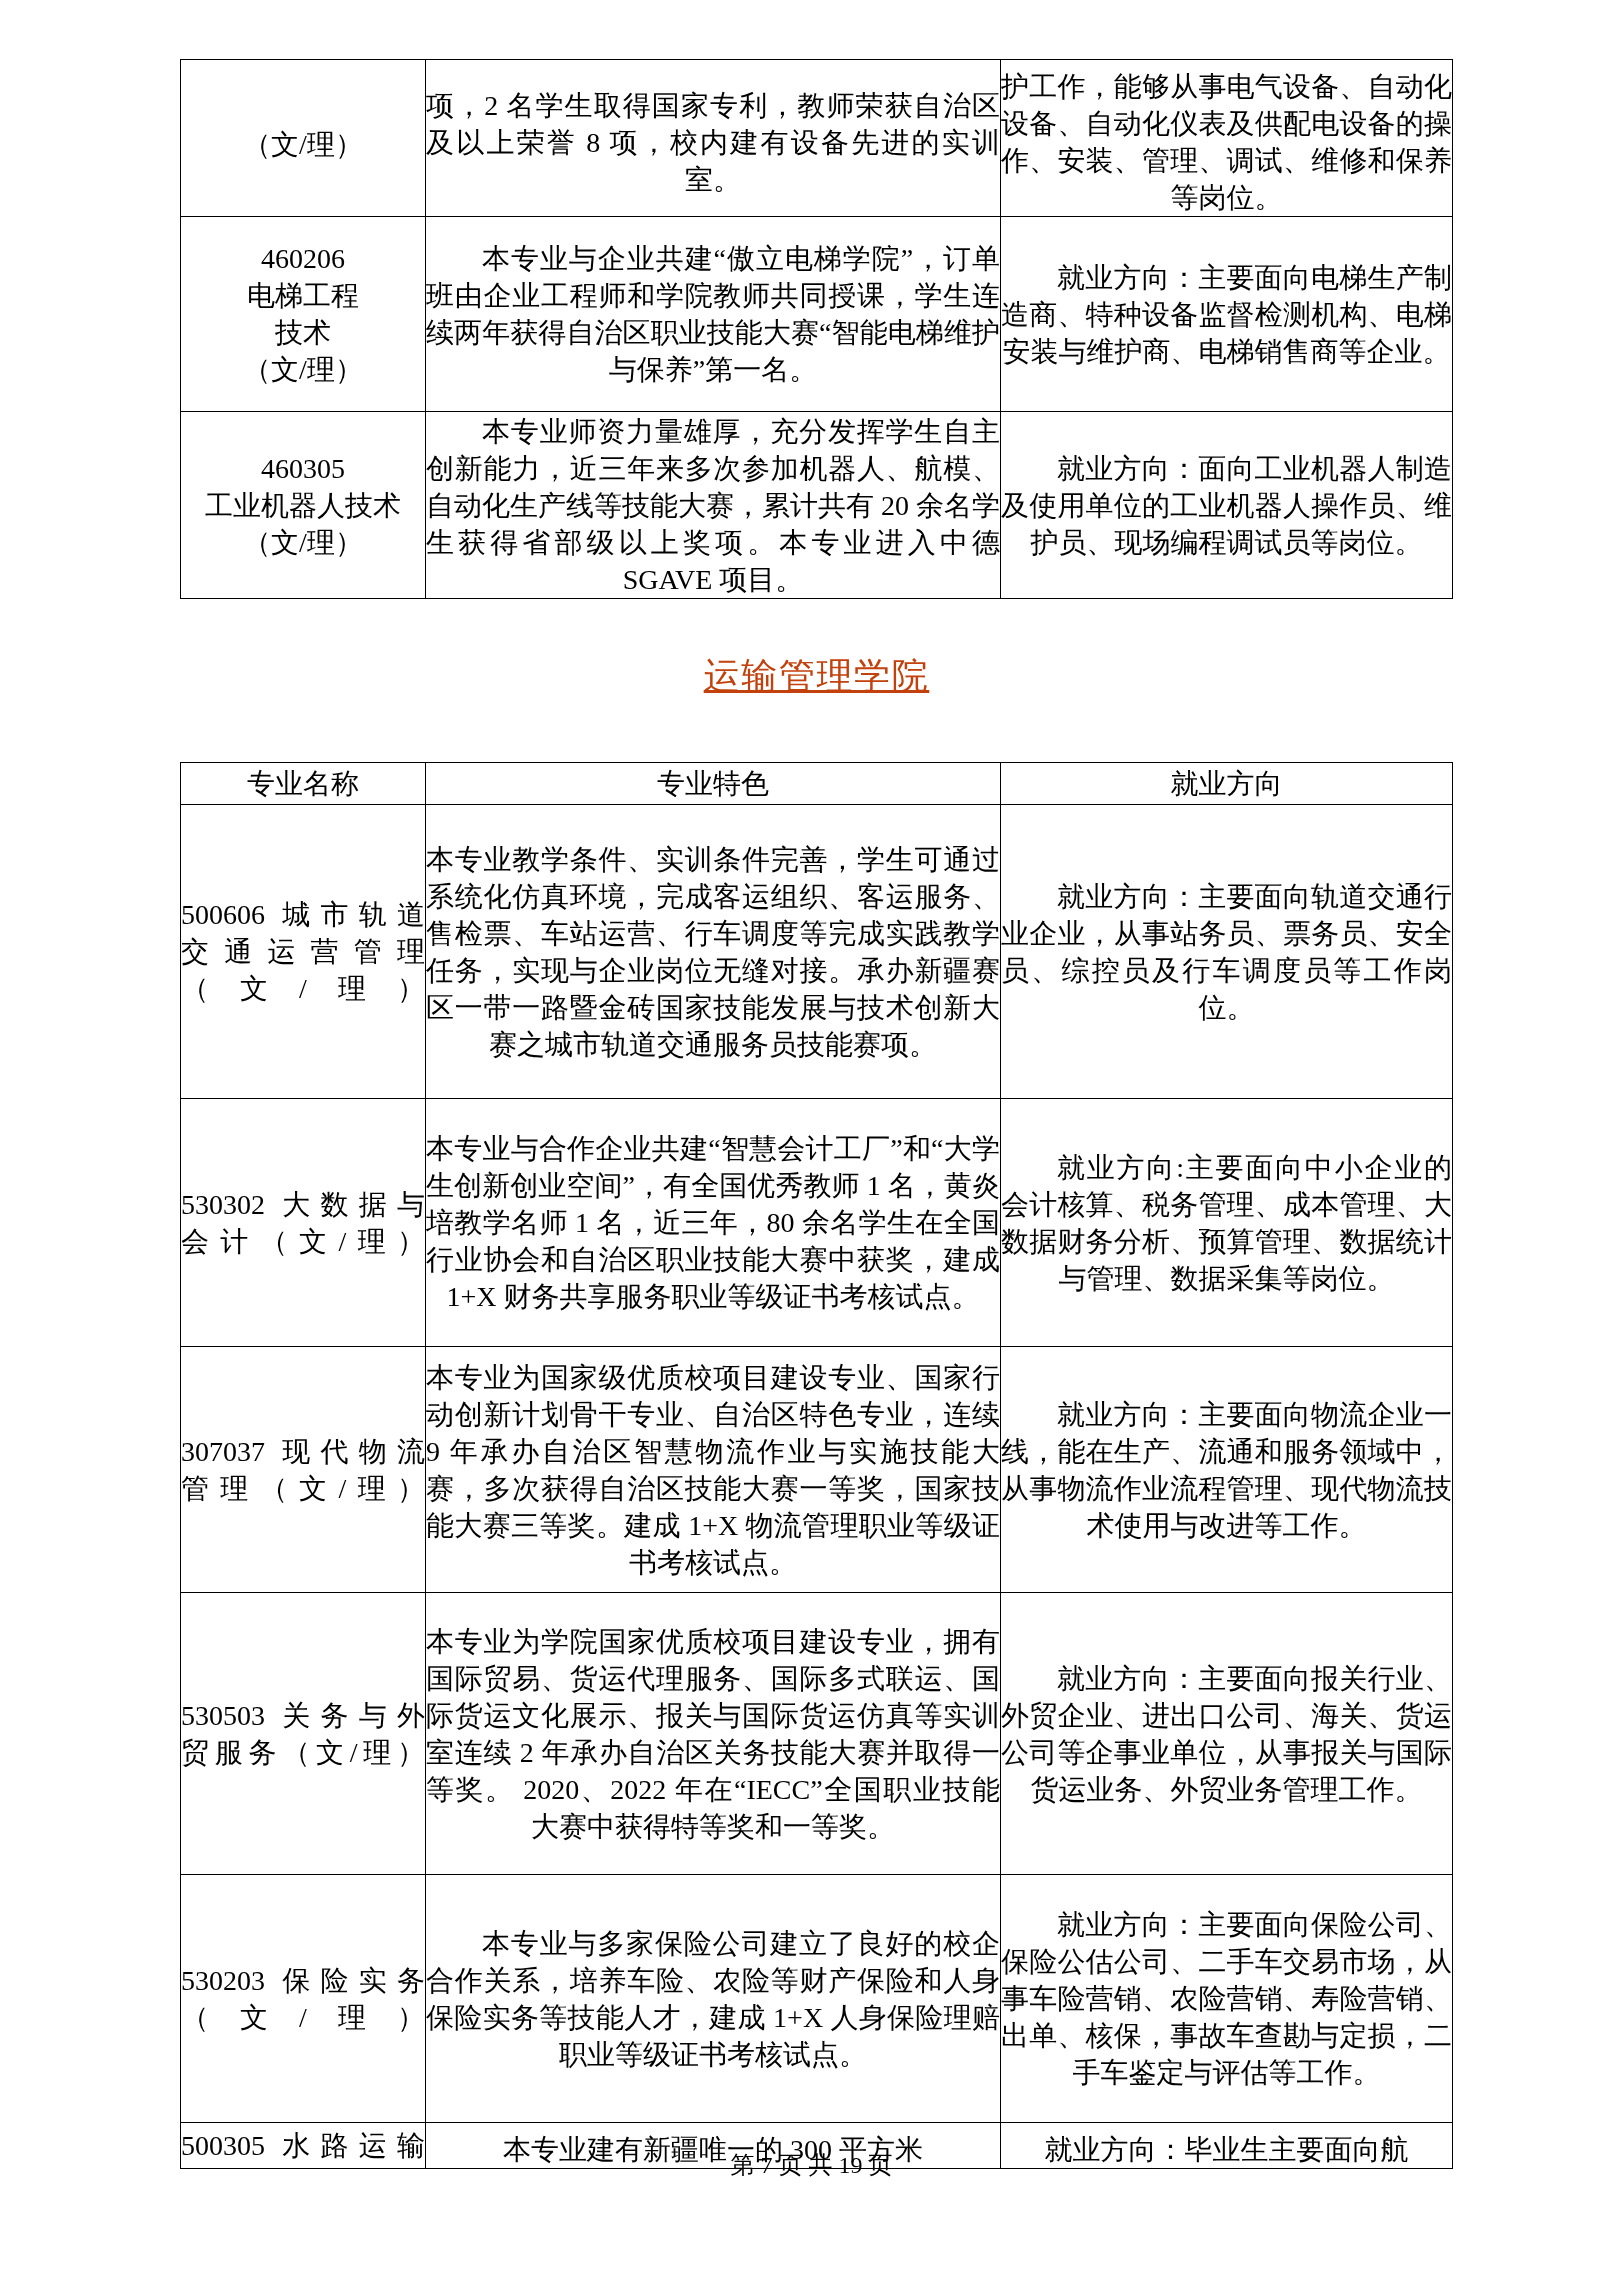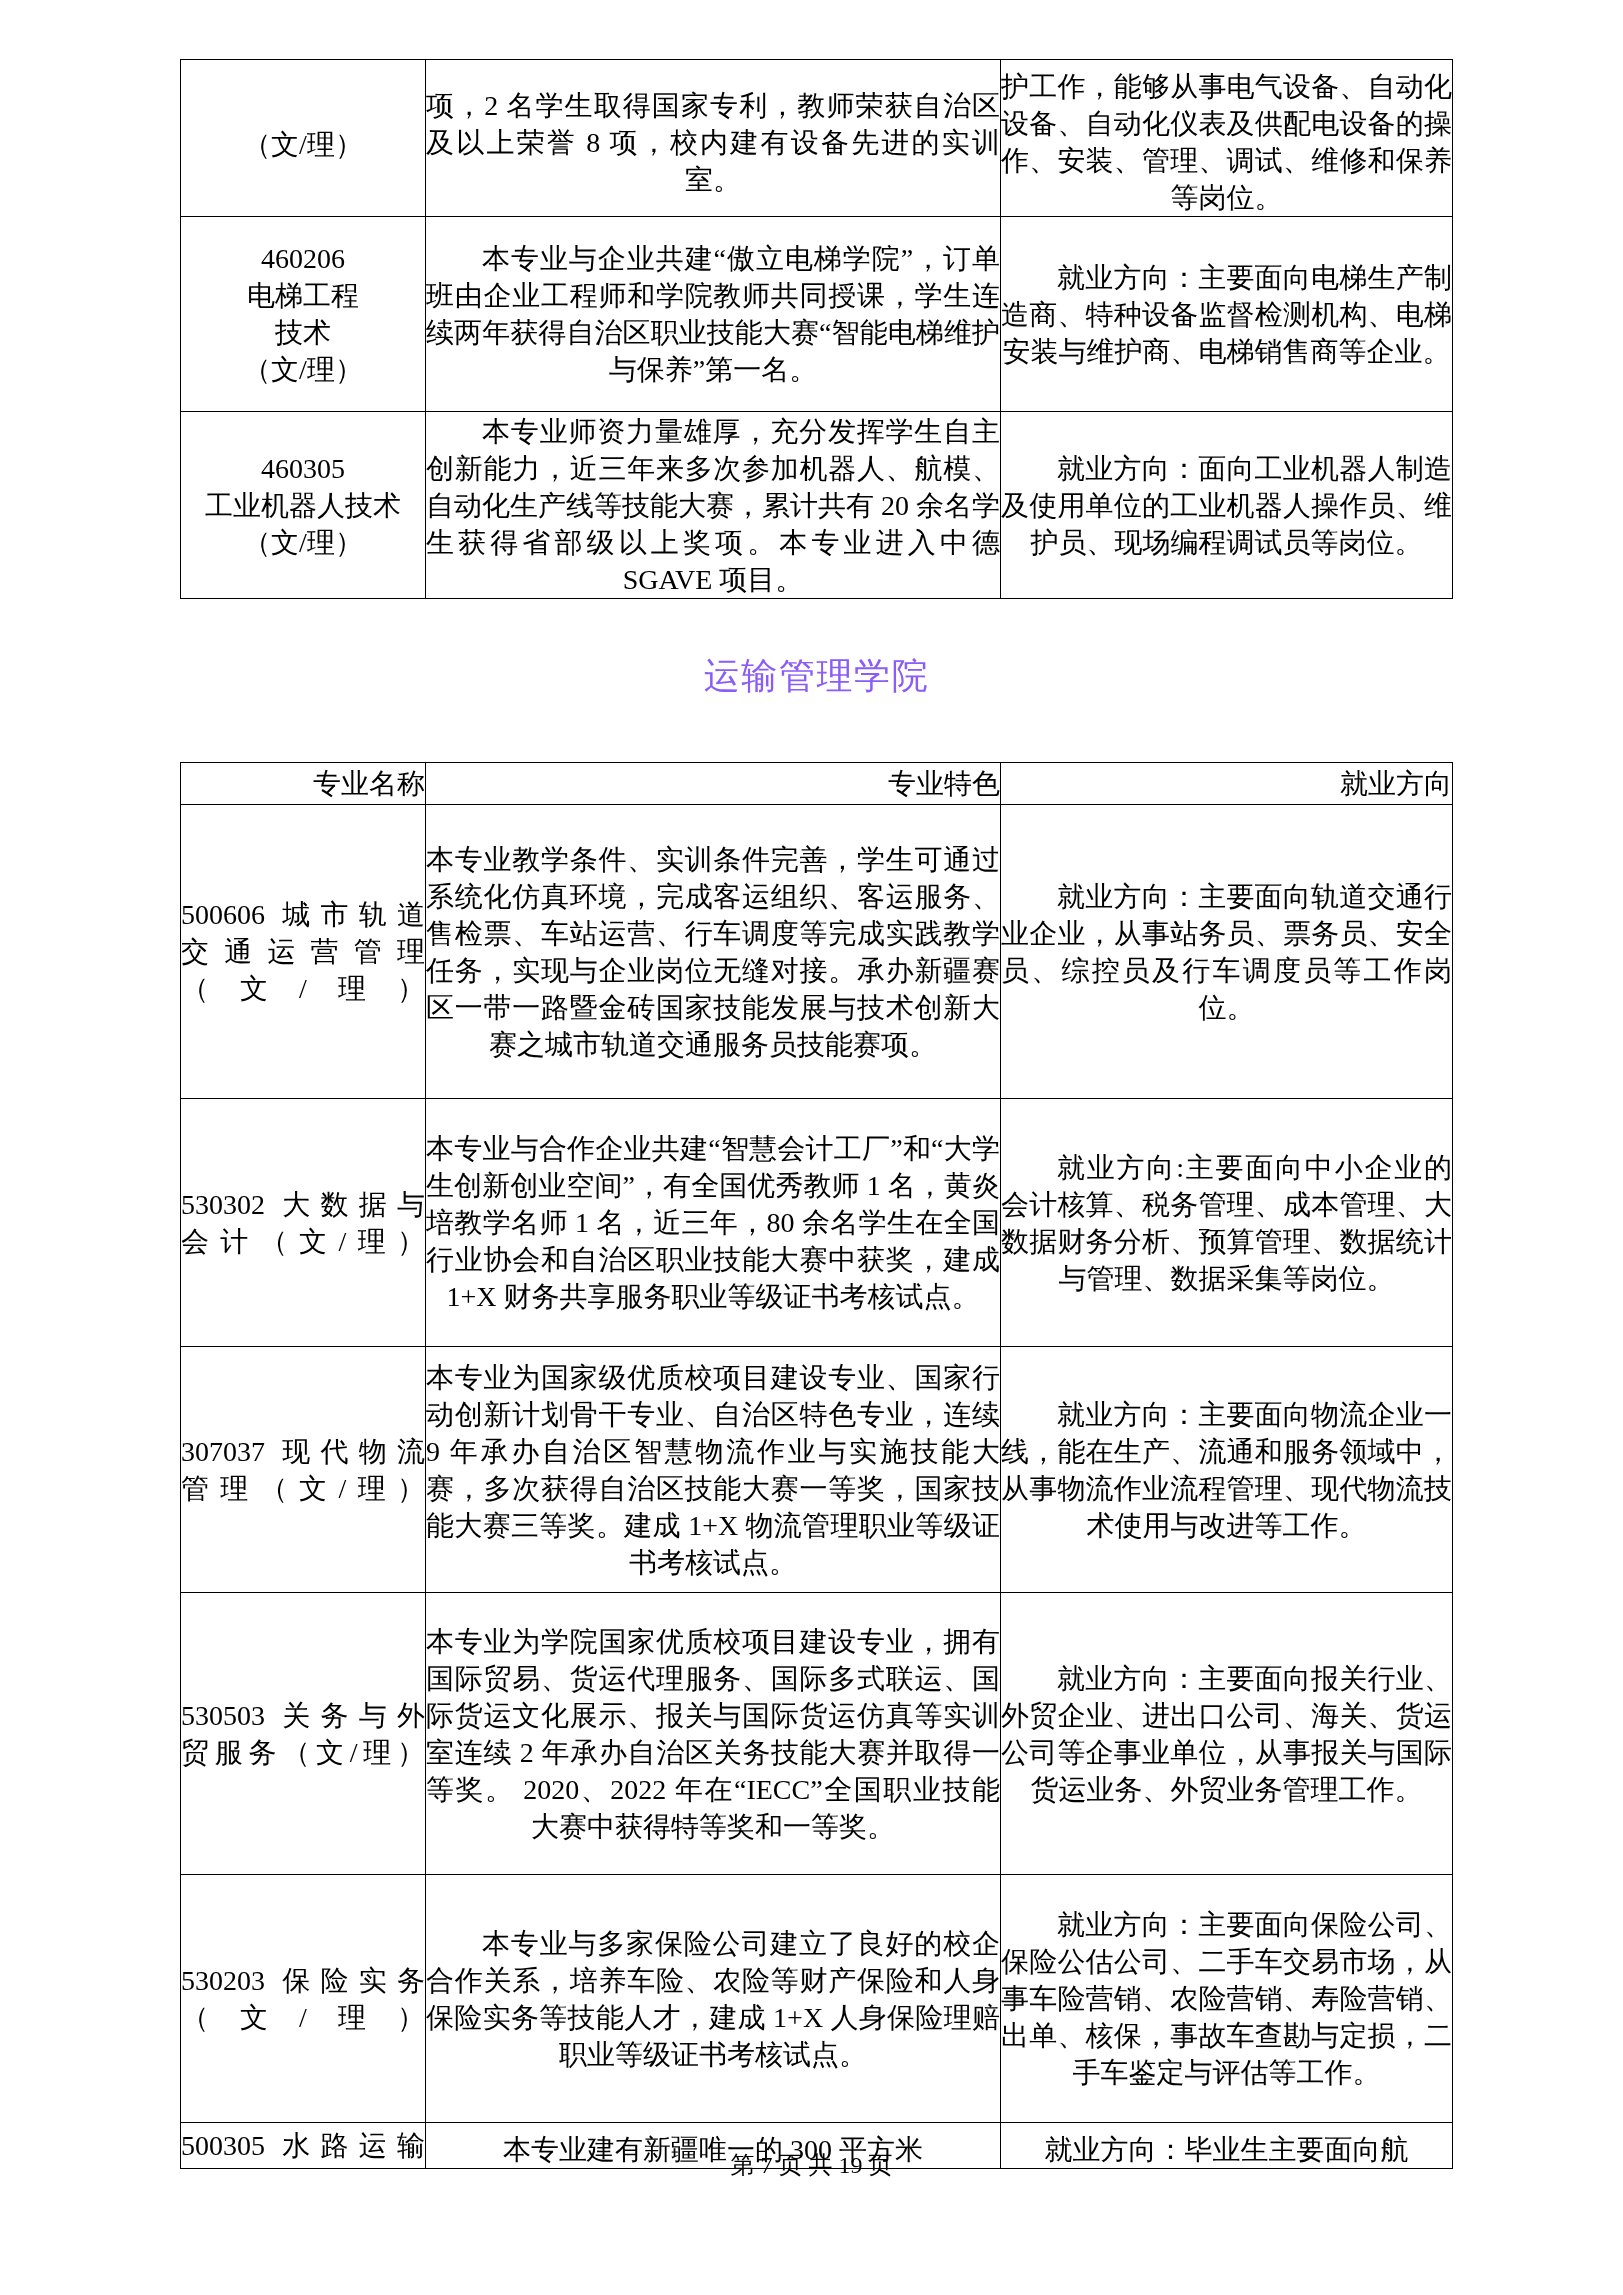--- a/index.html
+++ b/index.html
@@ -27,21 +27,21 @@
     padding:0;
     vertical-align:middle;
     font-size:28px;
     line-height:37px;
     font-weight:normal;
   }
   col.c-name{width:245px;}
   col.c-feat{width:575px;}
   col.c-career{width:452px;}
 
-  th.hdr{font-weight:bold;text-align:right;font-size:28px;}
+  th.hdr{font-weight:bold;text-align:center;font-size:28px;}
 
   .feat-cell{padding:4.9px 23px;}
   .career-cell{padding:4.9px 19.5px;}
   .name-cell{padding:4.9px 16px;text-align:center;}
 
   .p{
     margin:0;
     text-align:justify;
     text-align-last:center;
   }
@@ -125,21 +125,21 @@
         <td class="feat-cell">
           <p class="p indent">本专业师资力量雄厚，充分发挥学生自主创新能力，近三年来多次参加机器人、航模、自动化生产线等技能大赛，累计共有 20 余名学生获得省部级以上奖项。本专业进入中德 SGAVE 项目。</p>
         </td>
         <td class="career-cell">
           <p class="p indent">就业方向：面向工业机器人制造及使用单位的工业机器人操作员、维护员、现场编程调试员等岗位。</p>
         </td>
       </tr>
     </tbody>
       </table>
 
-    <h1 class="section-title" id="sectionTitle" style="color: #8b5cf6;">运输管理学院</h1>
+    <h1 class="section-title" id="sectionTitle" style="color: #c2410c; text-decoration: underline;">运输管理学院</h1>
 
     <table class="doc table2">
       <colgroup>
           <col class="c-name">
           <col class="c-feat">
           <col class="c-career">
         </colgroup>
       <tbody>
           <tr style="height:42px;">
         <th class="hdr">专业名称</th>

